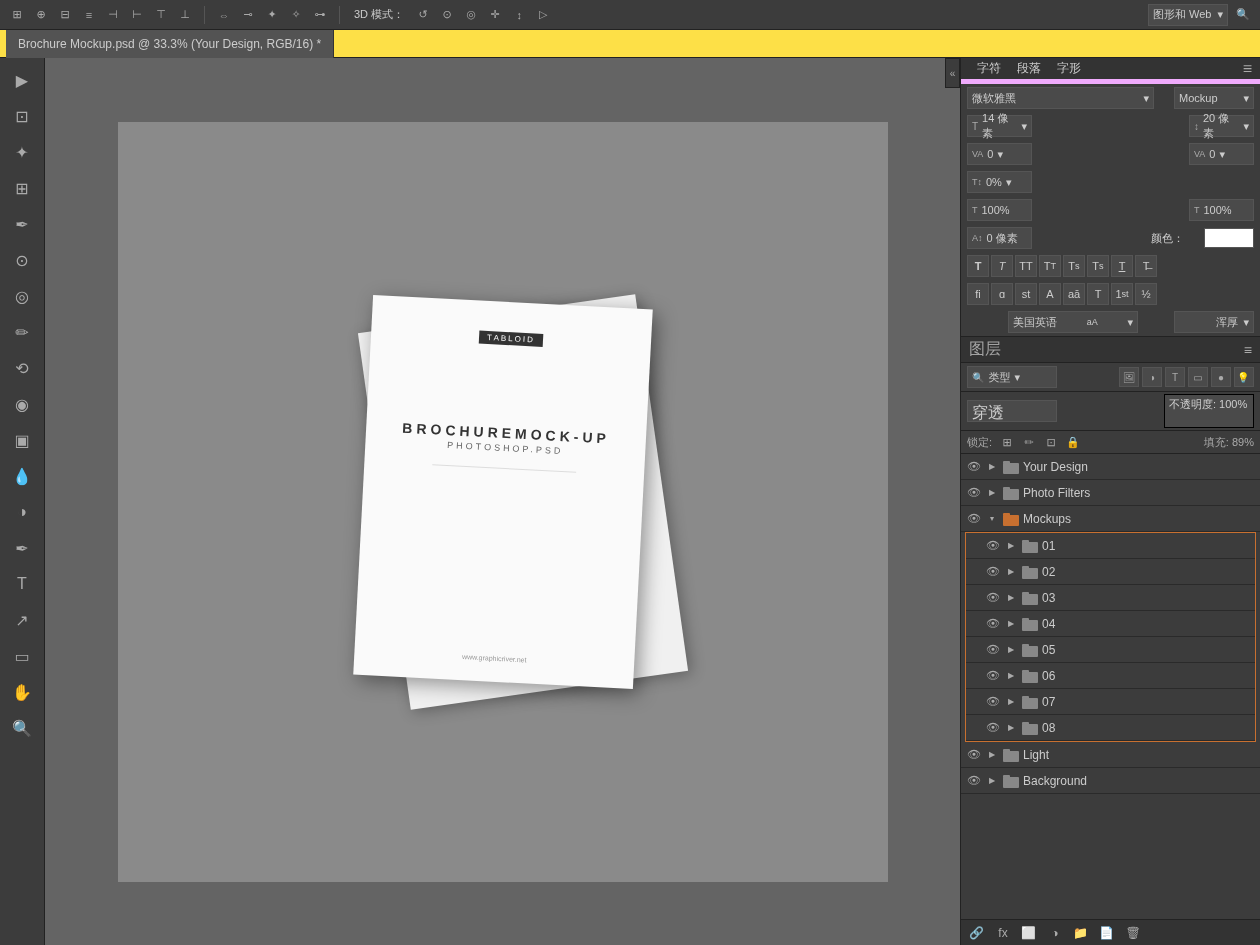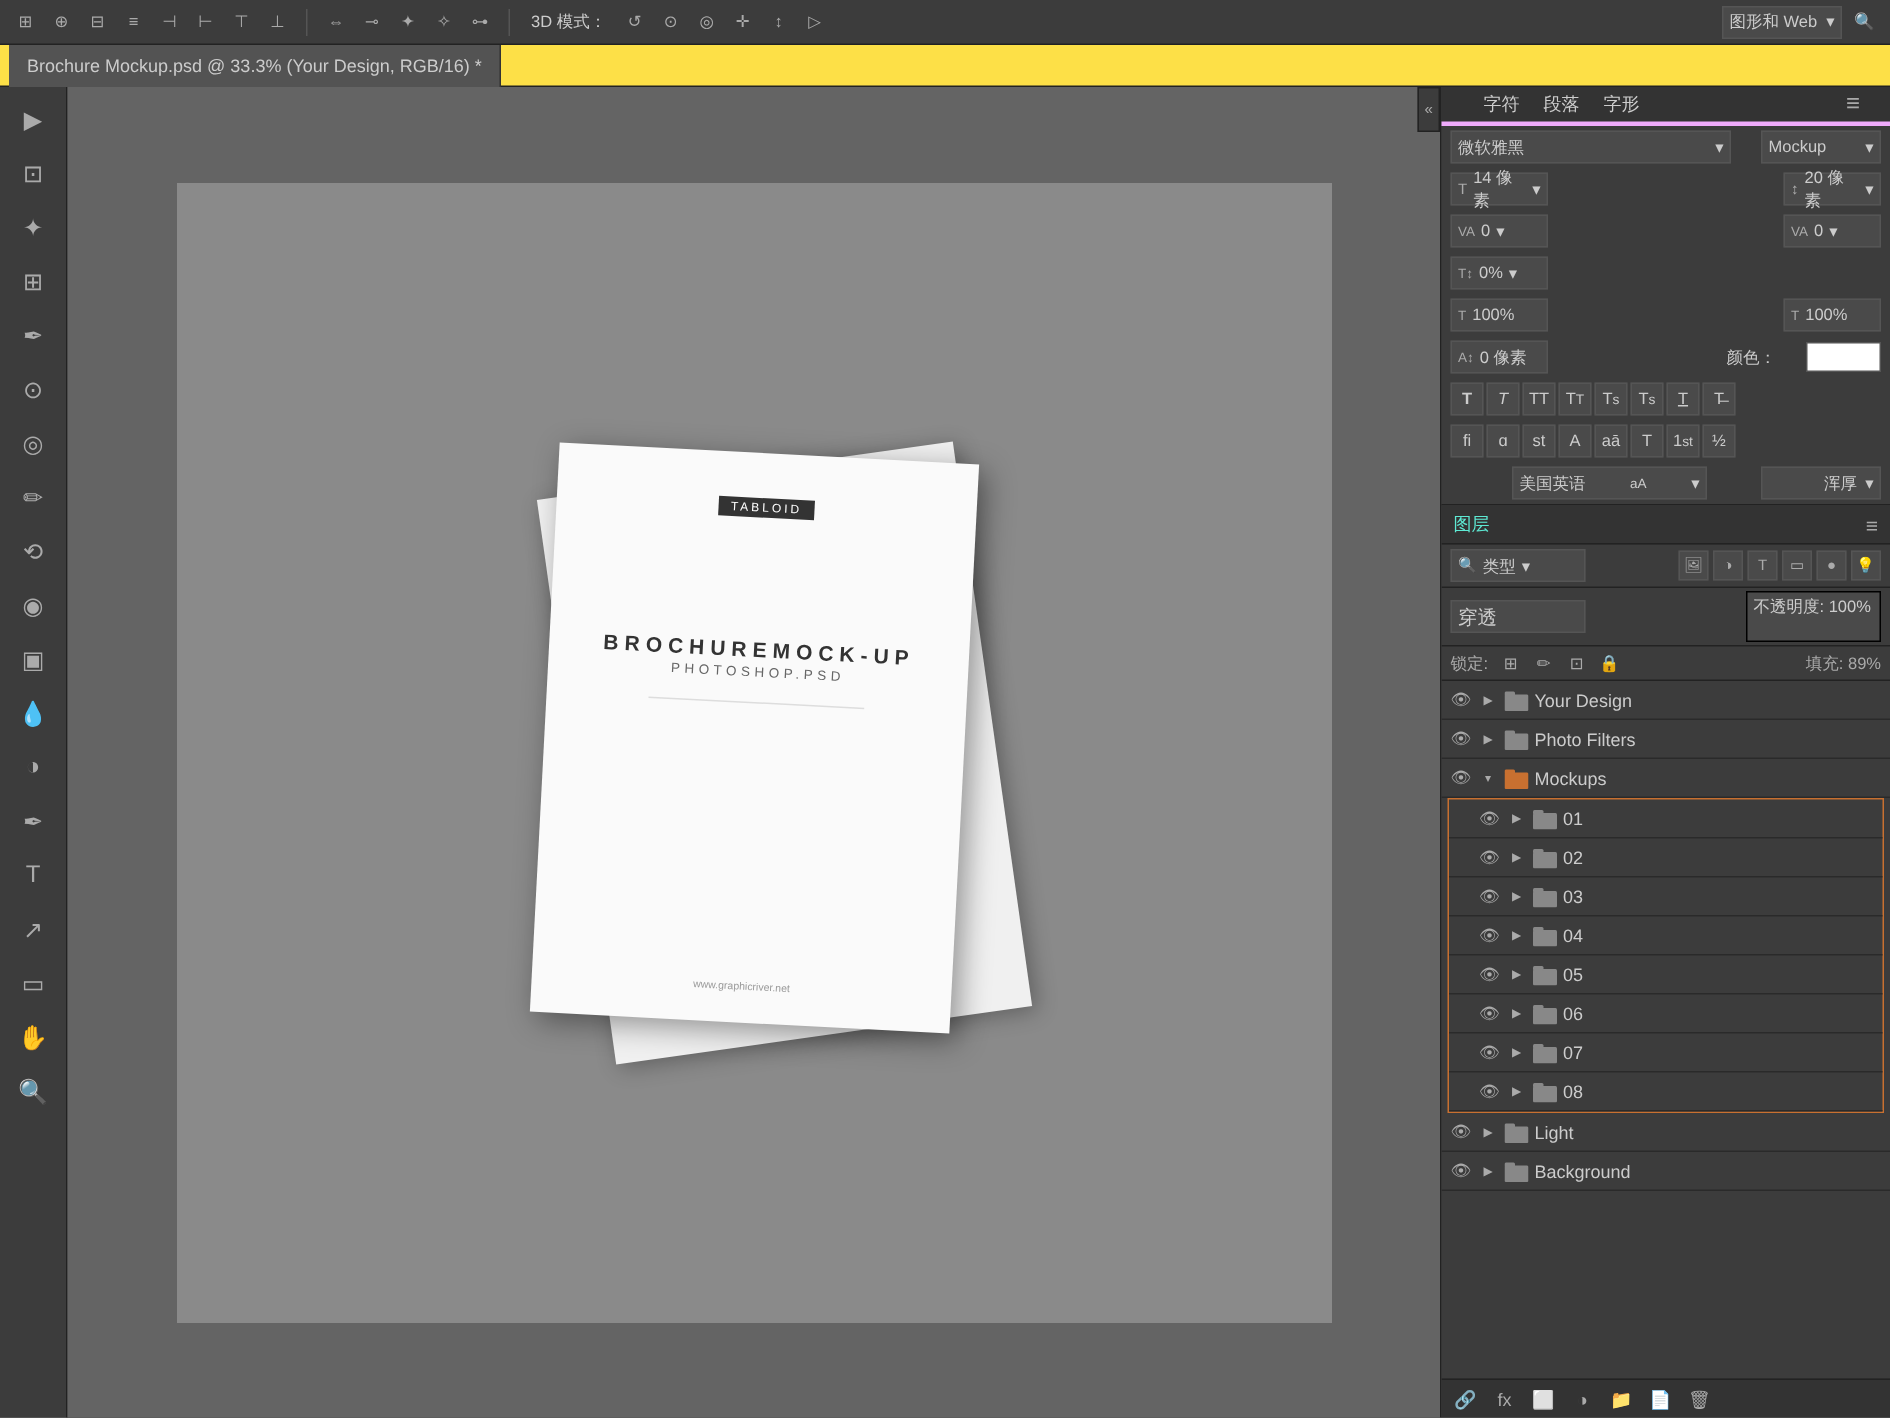--- a/index.html
+++ b/index.html
@@ -204,22 +204,22 @@
     .char-panel {
       background: #3c3c3c;
       border-bottom: 1px solid #222;
       padding: 0;
     }
     .panel-tabs {
       display: flex;
       align-items: center;
       height: 26px;
       background: #333;
-      border-bottom: 3px solid #f0abfc;
-      padding: 0 20px;
+      border-bottom: 5px solid #f0abfc;
+      padding: 0 8px;
     }
     .panel-tab {
       padding: 0 8px;
       height: 26px;
       display: flex;
       align-items: center;
       font-size: 12px;
       color: #ccc;
       cursor: pointer;
     }
@@ -305,22 +305,22 @@
     }
     .layers-header {
       display: flex;
       align-items: center;
       height: 26px;
       background: #333;
       border-bottom: 1px solid #222;
       padding: 0 8px;
     }
     .layers-title {
-      font-size: 12px;
-      color: #5eead4;
+      font-size: 16px;
+      color: #a3a3a3;
     }
     .layers-menu {
       margin-left: auto;
       font-size: 14px;
       color: #aaa;
       cursor: pointer;
     }
     .layers-filter-row {
       display: flex;
       align-items: center;
@@ -361,21 +361,21 @@
       display: flex;
       align-items: center;
       padding: 2px 6px;
       gap: 6px;
       border-bottom: 1px solid #222;
     }
     .blend-select {
       background: #4a4a4a;
       border: 1px solid #555;
       color: #ccc;
-      font-size: 13px;
+      font-size: 16px;
       padding: 2px 4px;
       height: 22px;
       width: 90px;
     }
     .blend-opacity {
       background: #4a4a4a;
       border: 1px solid #000000;
       color: #ccc;
       font-size: 11px;
       padding: 2px 4px;

